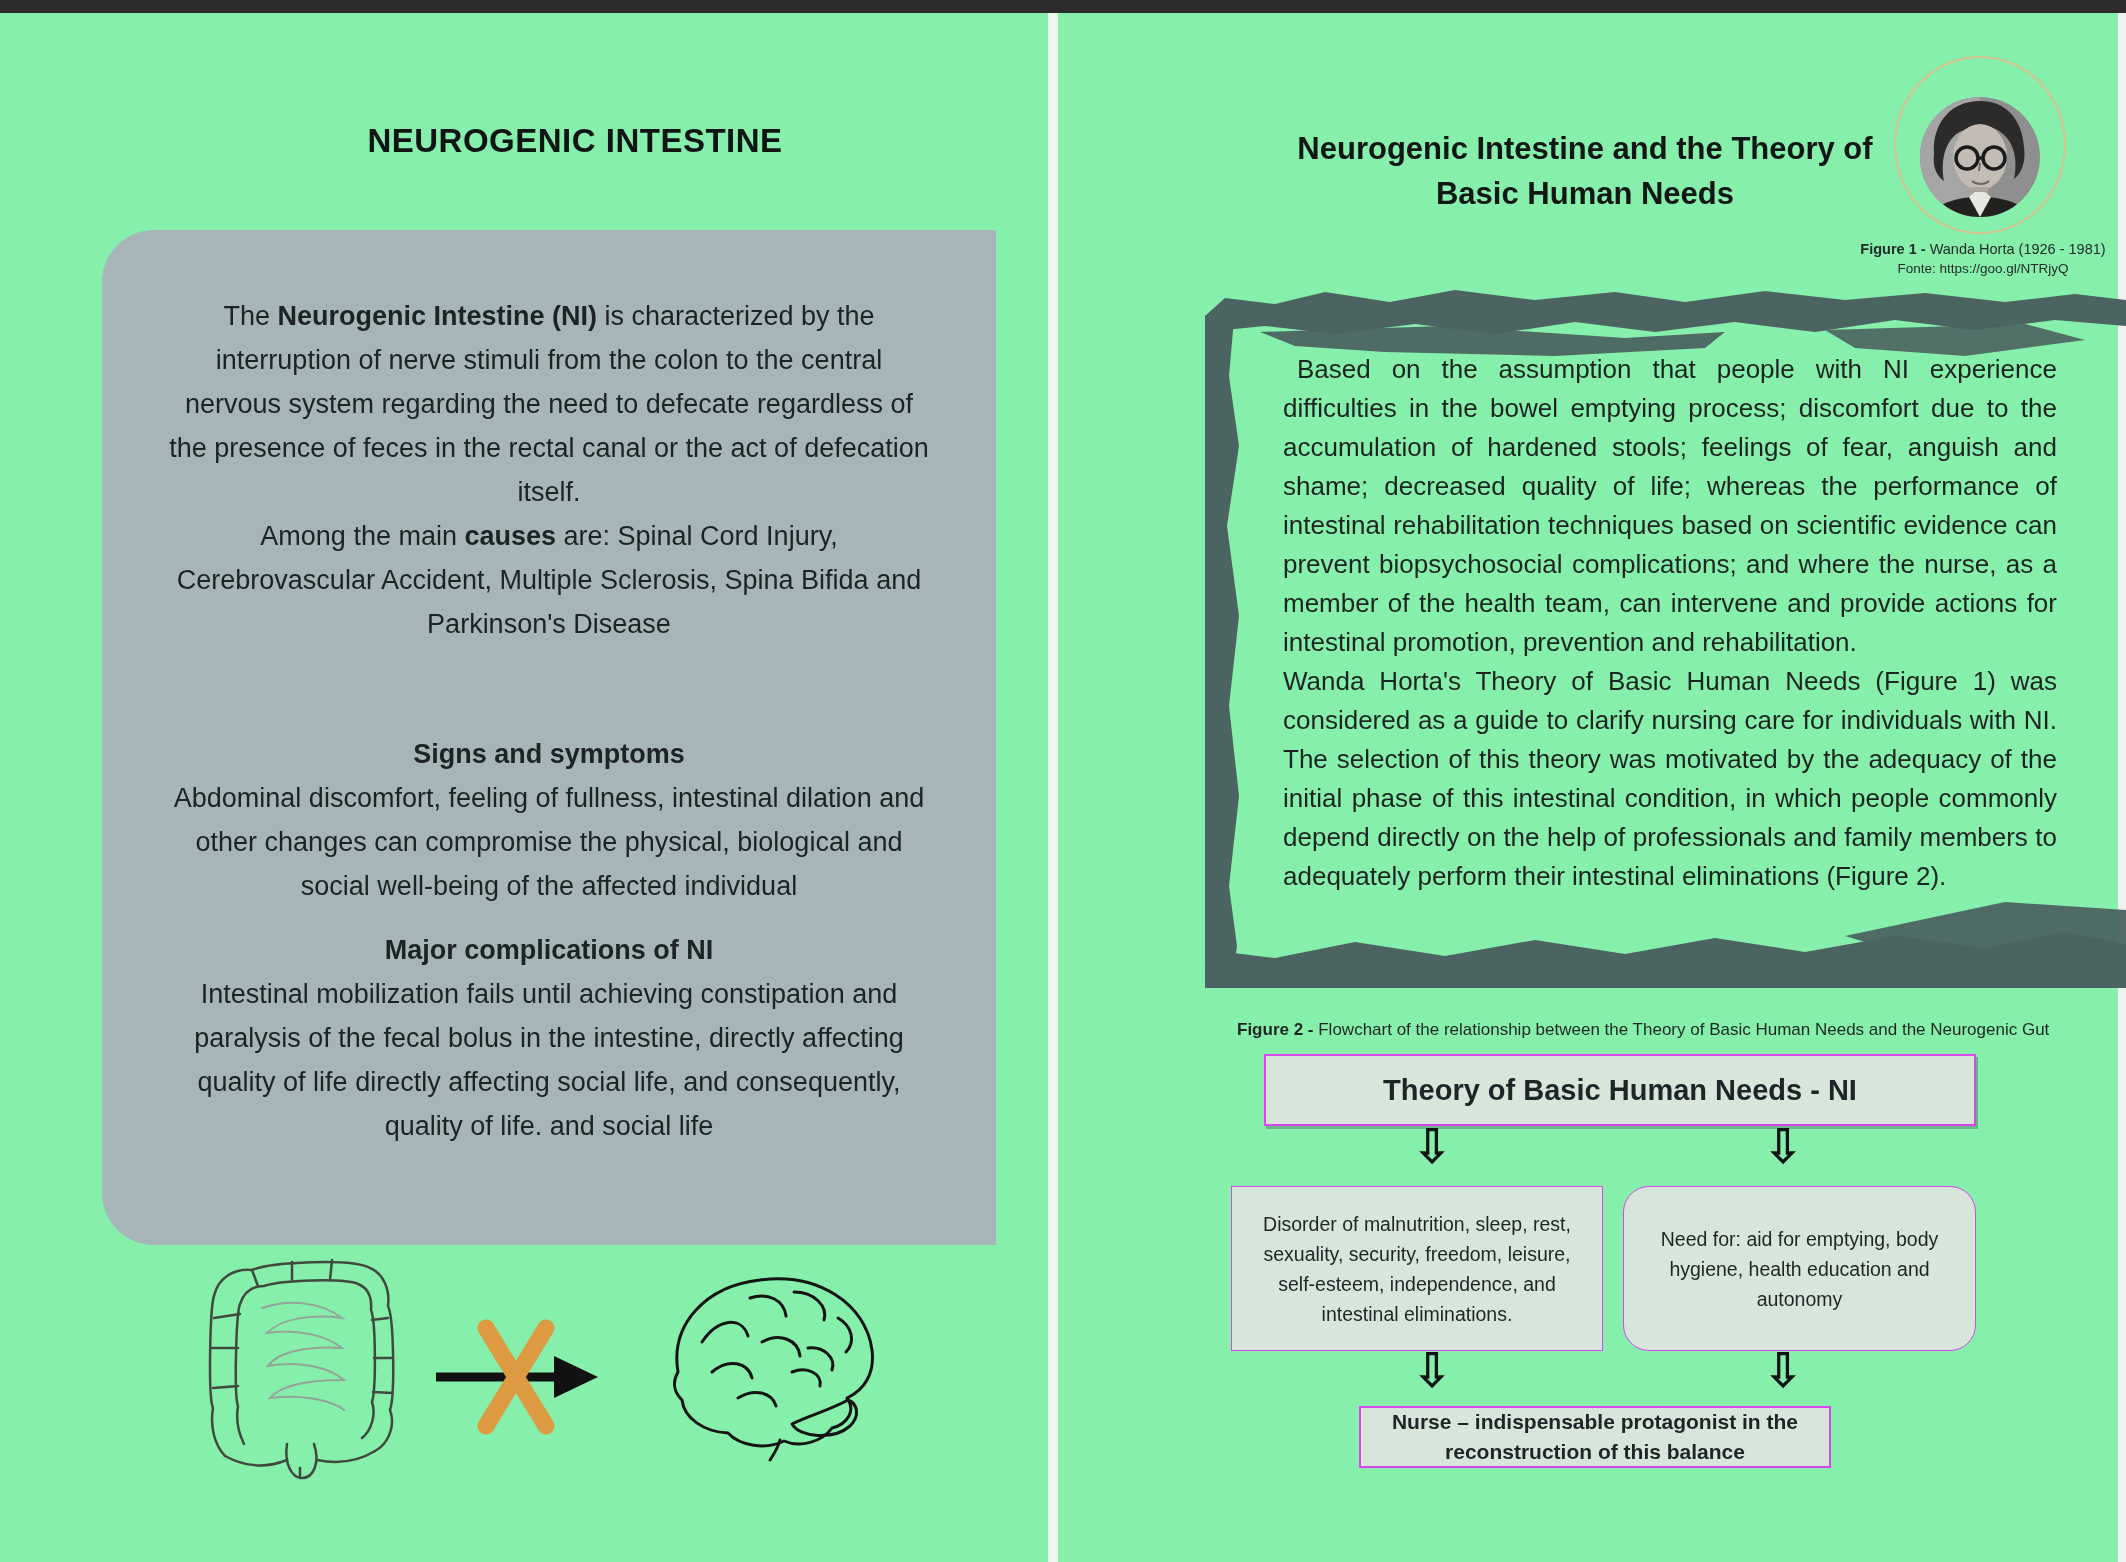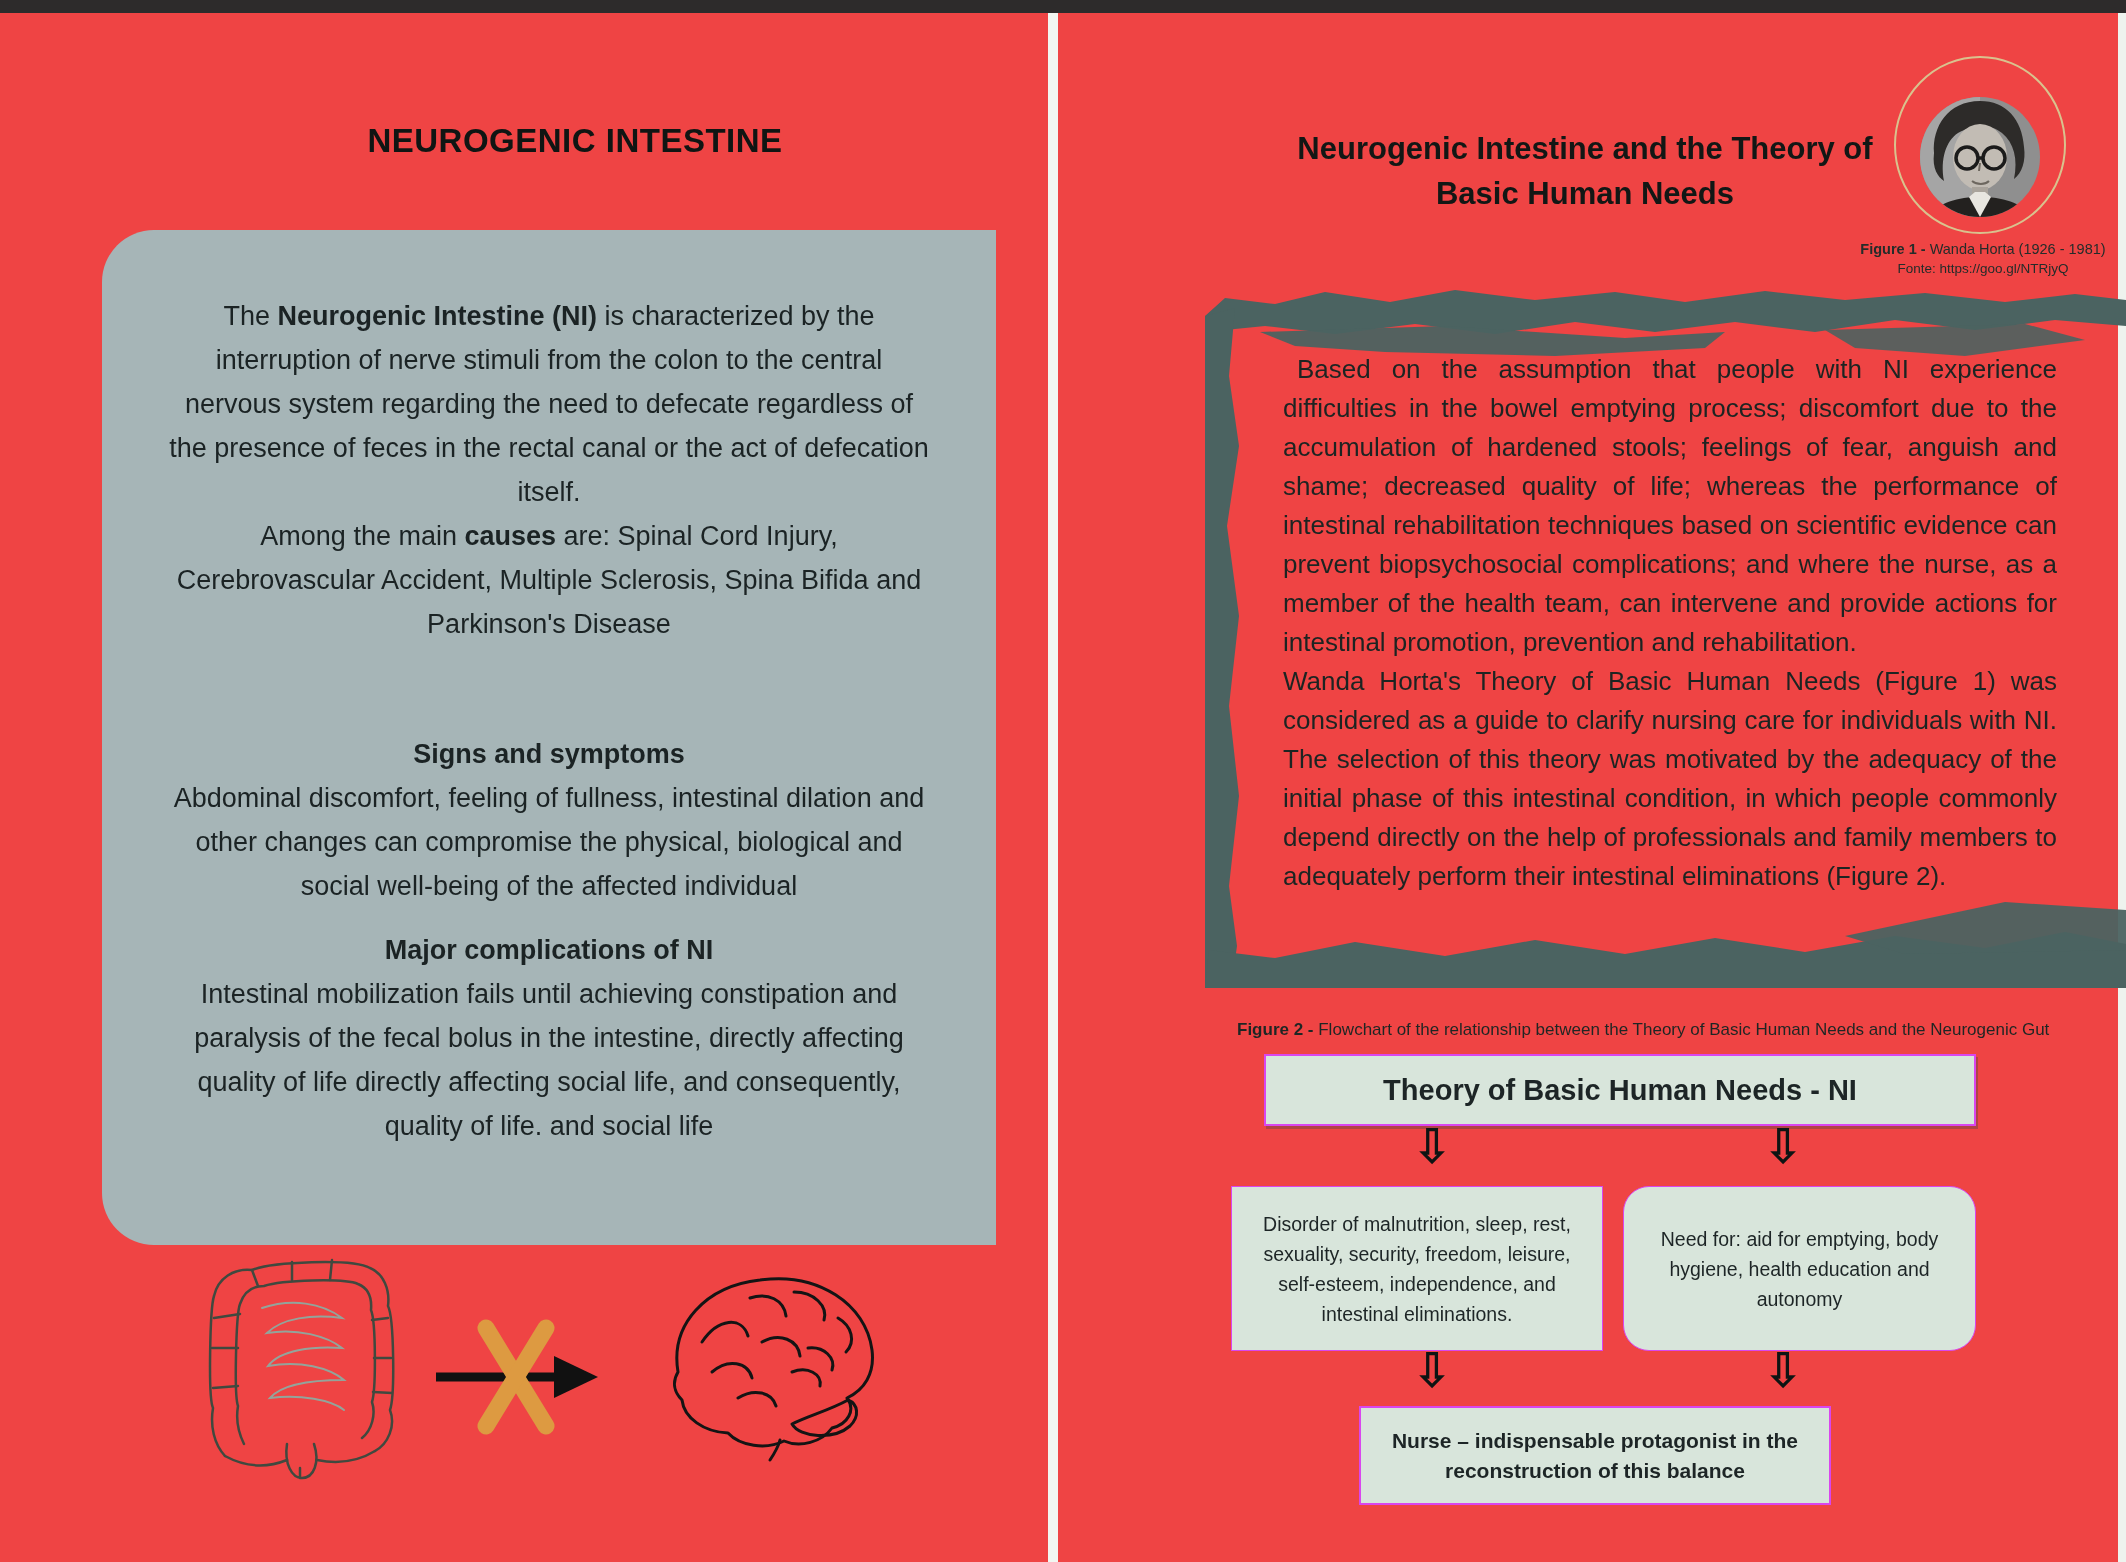--- a/index.html
+++ b/index.html
@@ -1,16 +1,16 @@
 <!DOCTYPE html>
 <html><head>
 <meta charset="utf-8">
 <style>
   html,body{margin:0;padding:0;background:#9aa5a0;}
-  .poster{position:relative;width:2126px;height:1562px;background:#ef4444;overflow:hidden;
+  .poster{position:relative;width:2126px;height:1562px;background:#86efac;overflow:hidden;
           font-family:"Liberation Sans",sans-serif;color:#1d2526;}
   .abs{position:absolute;}
 
   .topbar{left:0;top:0;width:2126px;height:13px;background:#2d2b2b;}
   .divider{left:1048px;top:13px;width:10px;height:1549px;background:#f2f6f1;}
   .right-edge{left:2118px;top:13px;width:8px;height:1549px;background:#eef3ee;}
 
   
   .left-title{left:102px;top:122px;width:946px;text-align:center;
               font-size:33px;font-weight:bold;letter-spacing:.5px;color:#101513;}
@@ -43,21 +43,21 @@
   .fig2-caption{left:1237px;top:1020px;width:860px;font-size:17px;color:#1e2624;}
 
   .fc-box{box-sizing:border-box;background:#d8e5db;border:2px solid #d946ef;
           display:flex;align-items:center;justify-content:center;text-align:center;}
   .fc-root{left:1264px;top:1054px;width:712px;height:72px;font-size:29px;font-weight:bold;
            box-shadow:2px 3px 0 rgba(58,70,69,.35);}
   .fc-left{left:1231px;top:1186px;width:372px;height:165px;font-size:19.5px;line-height:30px;
            border-width:1.5px;padding:4px 12px;}
   .fc-right{left:1623px;top:1186px;width:353px;height:165px;font-size:19.5px;line-height:30px;
             border-width:1.5px;padding:4px 12px;border-radius:26px;}
-  .fc-bottom{left:1359px;top:1406px;width:472px;height:99px;font-size:21px;line-height:30px;
+  .fc-bottom{left:1359px;top:1406px;width:472px;height:62px;font-size:21px;line-height:30px;
              font-weight:bold;border-width:2px;}
   .fc-arrow{width:48px;height:52px;text-align:center;font-family:"DejaVu Sans",sans-serif;
             font-size:48px;line-height:52px;color:#0e1413;font-weight:bold;}
   .a1l{left:1408px;top:1120px;} .a1r{left:1759px;top:1120px;}
   .a2l{left:1408px;top:1344px;} .a2r{left:1759px;top:1344px;}
 </style>
 </head>
 <body>
 
 <div class="poster">

